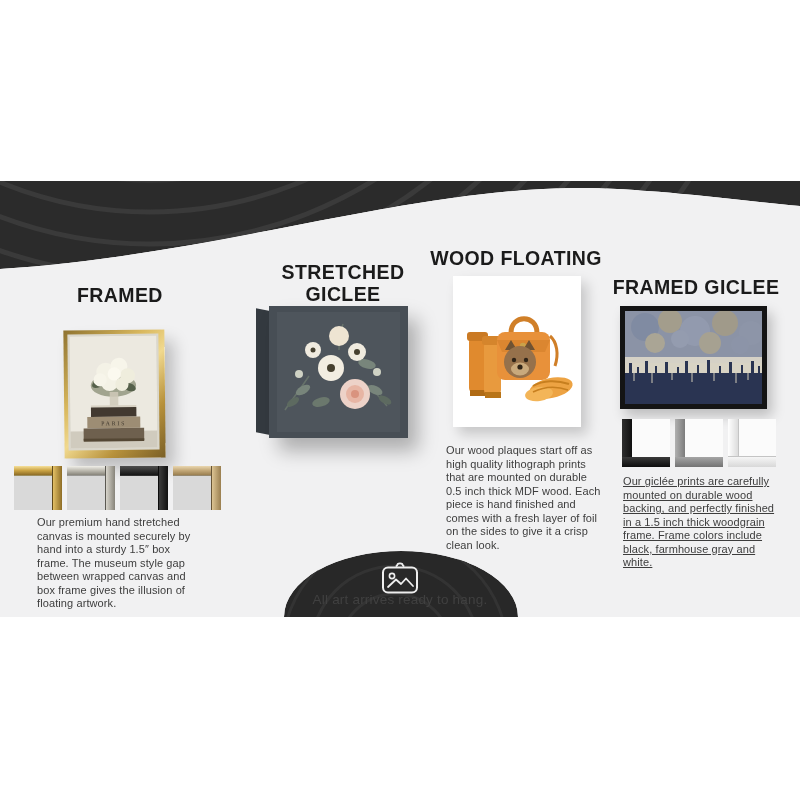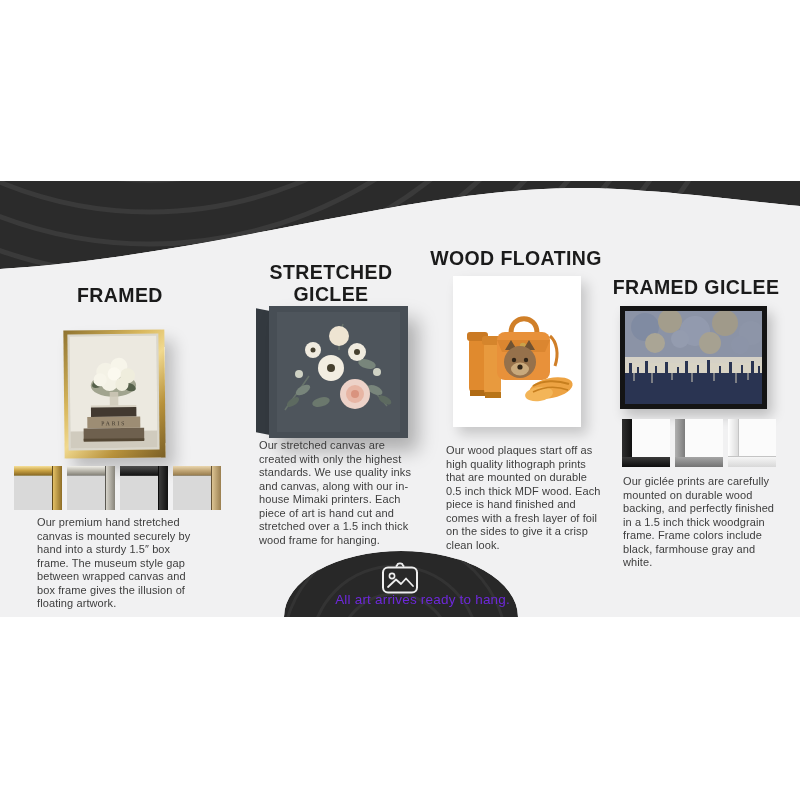--- a/index.html
+++ b/index.html
@@ -59,22 +59,22 @@
   .gswatch .bar-bottom{position:absolute;left:0;right:0;bottom:0;height:10px;}
   .gs-black .bar-left{background:linear-gradient(90deg,#2e2e2e,#101010);}
   .gs-black .bar-bottom{background:linear-gradient(180deg,#3a3a3a,#0d0d0d);}
   .gs-gray .bar-left{background:linear-gradient(90deg,#b0b0b0,#7c7c7c);}
   .gs-gray .bar-bottom{background:linear-gradient(180deg,#a5a5a5,#737373);}
   .gs-white .bar-left{background:linear-gradient(90deg,#ffffff,#dcdcdc);border-right:1px solid #c4c4c4;}
   .gs-white .bar-bottom{background:linear-gradient(180deg,#f6f6f6,#d8d8d8);border-top:1px solid #c4c4c4;}
 
   
   .dome-icon{position:absolute;left:378px;top:560px;}
-  .dome-text{position:absolute;left:290px;top:592px;width:220px;text-align:right;
-             color:#6d28d9;font-size:13.5px;letter-spacing:0.2px;}
+  .dome-text{position:absolute;left:290px;top:592px;width:220px;text-align:center;
+             color:#404040;font-size:13.5px;letter-spacing:0.2px;}
 </style>
 </head>
 <body>
 
 <div class="stage">
 
   <svg class="bg-svg" width="800" height="800" viewBox="0 0 800 800">
     <defs>
       <clipPath id="cpBand">
         <path d="M0,181 H800 V206 C735,200 648,188 578,188 C408,188 212,256 0,269 Z"></path>
@@ -161,21 +161,21 @@
       <div class="bar-right"></div>
     </div>
     <div class="fswatch sw-wood">
       <div class="bar-top"></div>
       <div class="bar-right"></div>
     </div>
   </div>
 
   <div class="desc layer" style="left:37px;top:516px;width:168px;">Our premium hand stretched canvas is mounted securely by hand into a sturdy 1.5″ box frame. The museum style gap between wrapped canvas and box frame gives the illusion of floating artwork.</div>
 
-  <div class="layer h center" style="left:244px;top:261px;width:174px;">
+  <div class="layer h center" style="left:256px;top:261px;width:174px;">
     <div>STRETCHED</div>
     <div>GICLEE</div>
   </div>
 
   <div class="scanvas layer">
     <div class="side"></div>
     <div class="front">
       <svg width="139" height="132" viewBox="0 0 139 132">
         <rect x="0" y="0" width="139" height="132" fill="#4c535a"></rect>
         <rect x="0" y="0" width="139" height="132" fill="#3f464c" opacity="0.35"></rect>
@@ -200,21 +200,20 @@
           <circle cx="62" cy="62" r="4" fill="#46402f"></circle>
         <circle cx="30" cy="68" r="4" fill="#cfd2c4"></circle>
         <circle cx="108" cy="66" r="4" fill="#cfd2c4"></circle>
         <circle cx="86" cy="88" r="15" fill="#edd2c8"></circle>
         <circle cx="86" cy="88" r="9" fill="#e7b5a4"></circle>
         <circle cx="86" cy="88" r="4" fill="#d9937e"></circle>
       </svg>
     </div>
   </div>
 
-  <div class="desc layer" style="left:259px;top:439px;width:158px;">Our stretched canvas are created with only the highest standards. We use quality inks and canvas, along with our in-house Mimaki printers. Each piece of art is hand cut and stretched over a 1.5 inch thick wood frame for hanging.</div>
 
   <div class="layer h center" style="left:430px;top:247px;width:172px;">
     <div>WOOD FLOATING</div>
   </div>
 
   <div class="plaque layer">
     <svg width="128" height="151" viewBox="0 0 128 151">
       <rect x="0" y="0" width="128" height="151" fill="#ffffff"></rect>
 
       <rect x="16" y="60" width="17" height="58" rx="6" fill="#e08a2e"></rect>
@@ -304,21 +303,21 @@
     <div class="gswatch gs-gray">
       <div class="bar-left"></div>
       <div class="bar-bottom"></div>
     </div>
     <div class="gswatch gs-white">
       <div class="bar-left"></div>
       <div class="bar-bottom"></div>
     </div>
   </div>
 
-  <div class="desc layer" style="left:623px;top:475px;width:152px;">Our giclée prints are carefully mounted on durable wood backing, and perfectly finished in a 1.5 inch thick woodgrain frame. Frame colors include black, farmhouse gray and white.</div>
+  <div class="desc layer" style="left:623px;top:475px;width:152px;text-decoration:underline;">Our giclée prints are carefully mounted on durable wood backing, and perfectly finished in a 1.5 inch thick woodgrain frame. Frame colors include black, farmhouse gray and white.</div>
 
   <svg class="dome-icon layer" width="44" height="34" viewBox="0 0 44 34">
     <path d="M19,6 C19,2.5 25,2.5 25,6" stroke="#eeeeee" stroke-width="1.6" fill="none"></path>
     <circle cx="18.5" cy="6" r="1" fill="#eeeeee"></circle>
     <circle cx="25.5" cy="6" r="1" fill="#eeeeee"></circle>
     <rect x="5" y="7.5" width="34" height="25" rx="5" stroke="#eeeeee" stroke-width="2" fill="none"></rect>
     <circle cx="14" cy="16" r="2.6" stroke="#eeeeee" stroke-width="1.6" fill="none"></circle>
     <path d="M10,27 L18,19.5 L23,24 L28,18.5 L35,26" stroke="#eeeeee" stroke-width="1.8" fill="none" stroke-linecap="round" stroke-linejoin="round"></path>
   </svg>
   <div class="dome-text layer">All art arrives ready to hang.</div>

